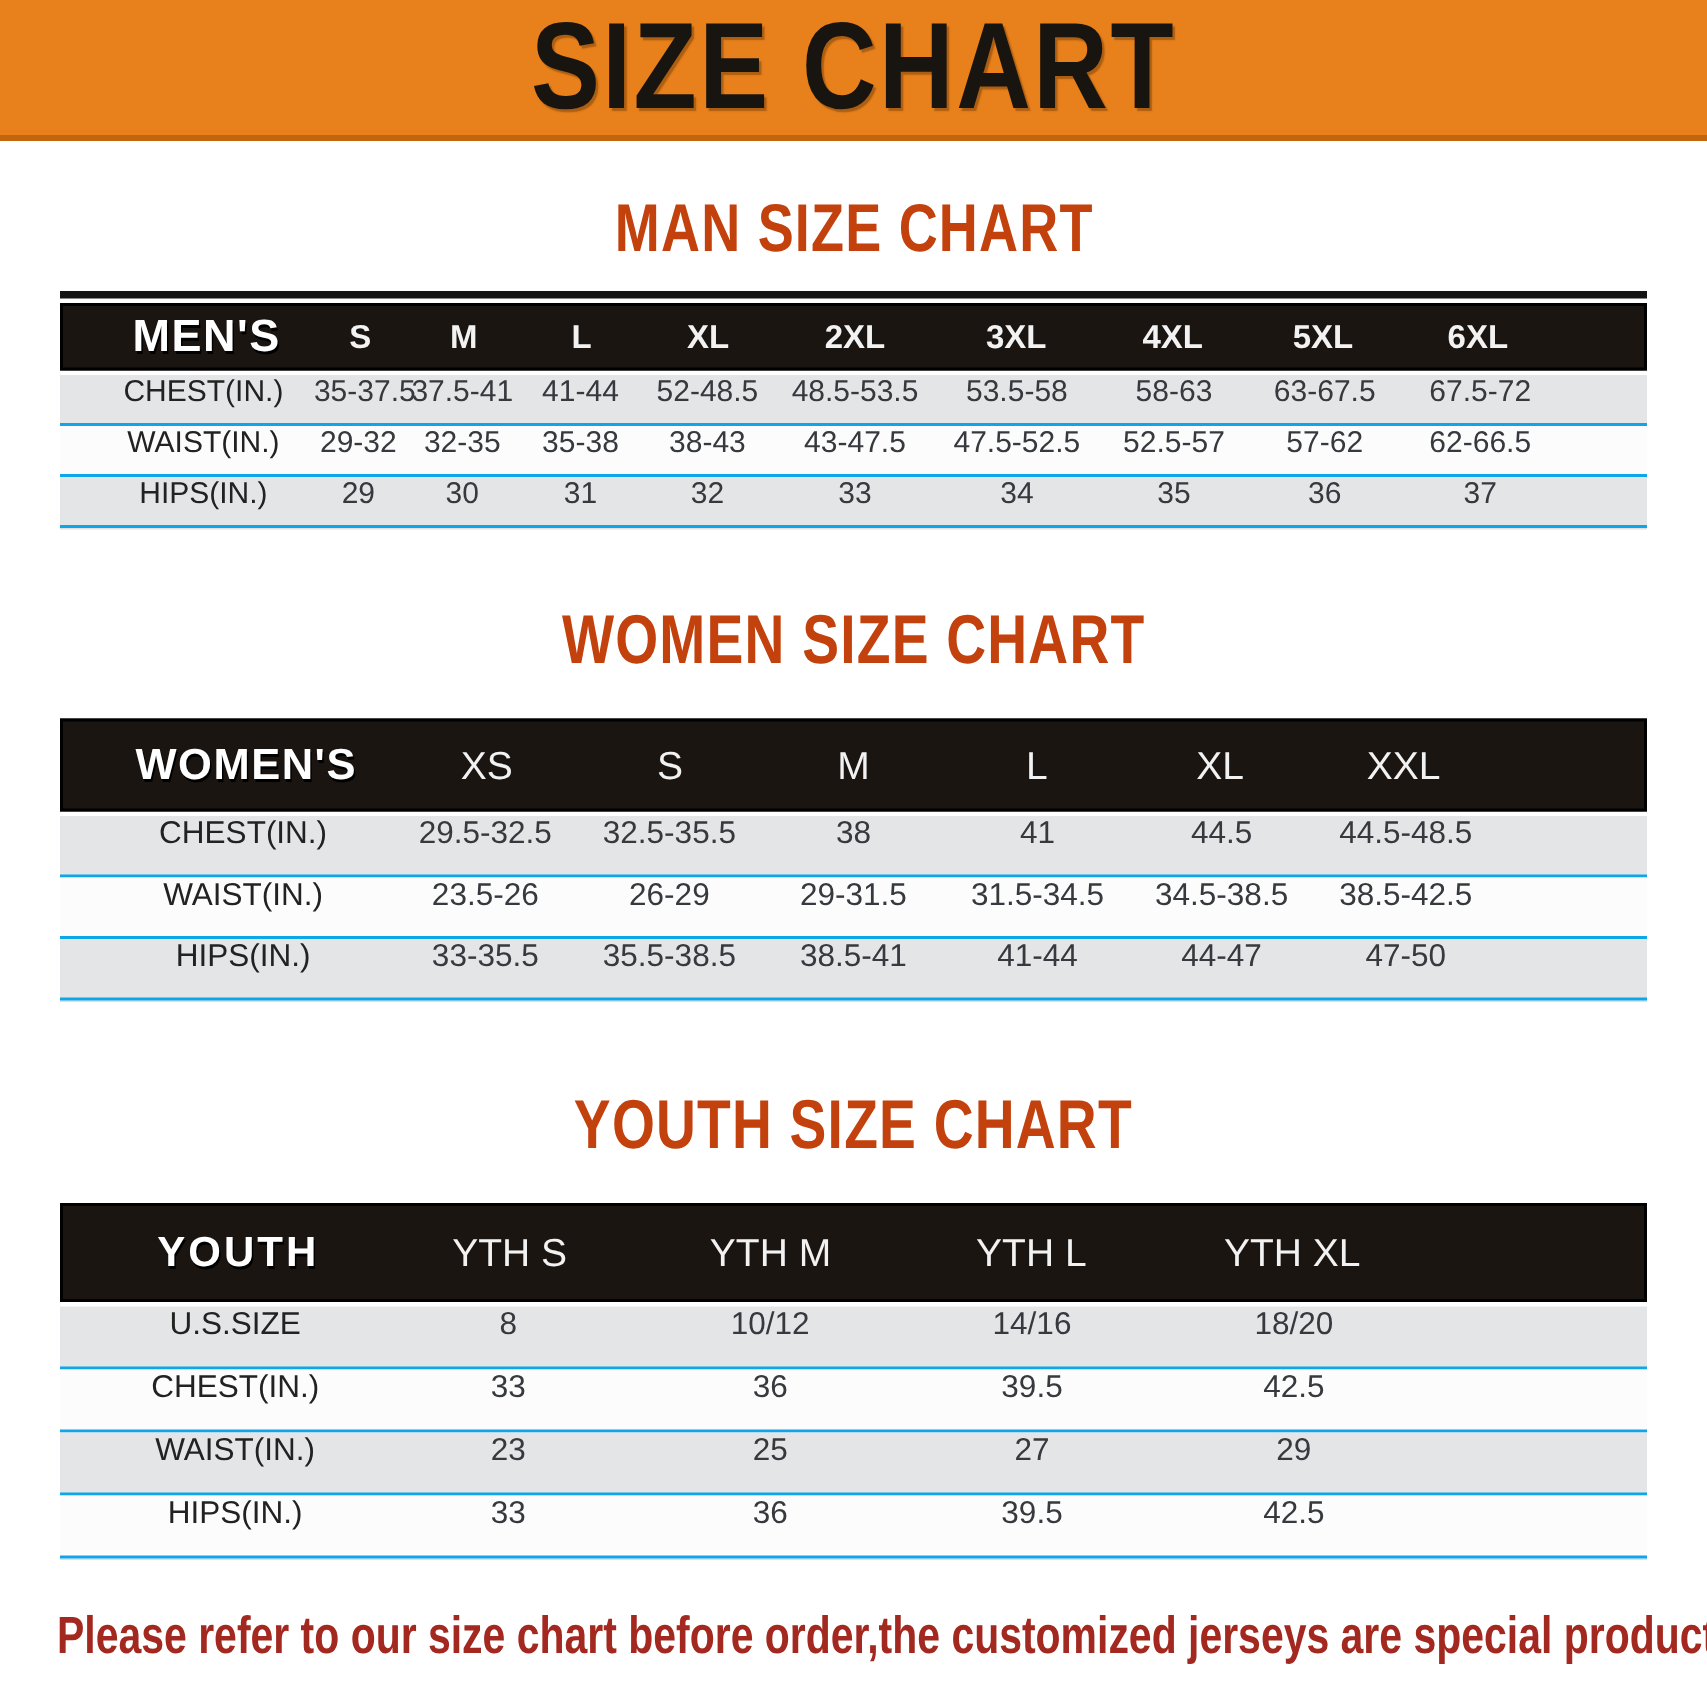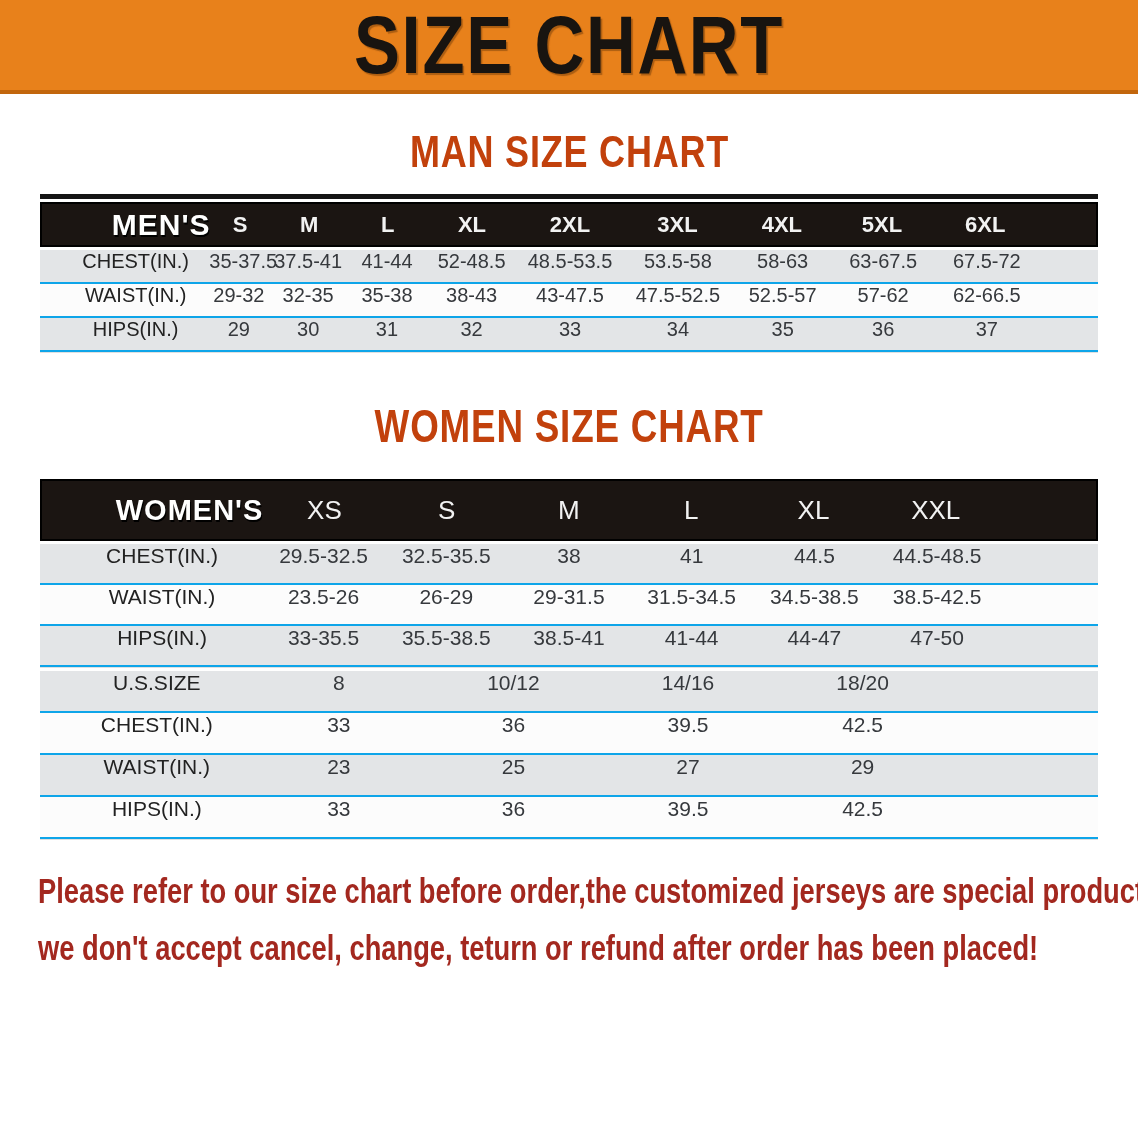--- a/index.html
+++ b/index.html
@@ -37,21 +37,21 @@
   .band {
     display:flex; align-items:center;
     background:#1B1512; border:2px solid #000;
     color:#fff;
   }
   .sec-men   .band { height:45px; }
   .sec-women .band { height:62px; }
   .sec-youth .band { height:66px; }
   .band .cell { text-align:center; white-space:nowrap; }
   .band .label {
-    text-align:right; padding-left:23px; font-weight:800;
+    text-align:center; padding-left:23px; font-weight:800;
     letter-spacing:1px; text-shadow:1px 2px 0 #000;
   }
   .sec-men   .band .label { font-size:30px; }
   .sec-women .band .label { font-size:29px; }
   .sec-youth .band .label { font-size:28px; letter-spacing:2px; }
   .band .col { color:#f2f2f2; font-weight:600; }
   .sec-men   .band .col { font-size:22px; }
   .sec-women .band .col { font-size:26px; font-weight:500; }
   .sec-youth .band .col { font-size:26px; font-weight:500; }
   .rows { margin-top:3px; border-bottom:1px solid #e0e0e0; }
@@ -183,21 +183,30 @@
             <div class="cell val" style="width: 11.6%;">38.5-41</div>
             <div class="cell val" style="width: 11.6%;">41-44</div>
             <div class="cell val" style="width: 11.6%;">44-47</div>
             <div class="cell val" style="width: 11.6%;">47-50</div>
             <div class="cell" style="width: 9.4%;"></div>
           </div>
         </div>
       </div>
     </section>
     <section class="sec-youth">
+      <h2 class="section-heading"><span class="condense">YOUTH SIZE CHART</span></h2>
       <div class="tbl">
+        <div class="band">
+          <div class="cell label" style="width: 20%;">YOUTH</div>
+          <div class="cell col" style="width: 16.5%;">YTH S</div>
+          <div class="cell col" style="width: 16.5%;">YTH M</div>
+          <div class="cell col" style="width: 16.5%;">YTH L</div>
+          <div class="cell col" style="width: 16.5%;">YTH XL</div>
+          <div class="cell" style="width: 14%;"></div>
+        </div>
         <div class="rows">
           <div class="row stripe">
             <div class="cell label" style="width: 20%;">U.S.SIZE</div>
             <div class="cell val" style="width: 16.5%;">8</div>
             <div class="cell val" style="width: 16.5%;">10/12</div>
             <div class="cell val" style="width: 16.5%;">14/16</div>
             <div class="cell val" style="width: 16.5%;">18/20</div>
             <div class="cell" style="width: 14%;"></div>
           </div>
           <div class="row plain">

